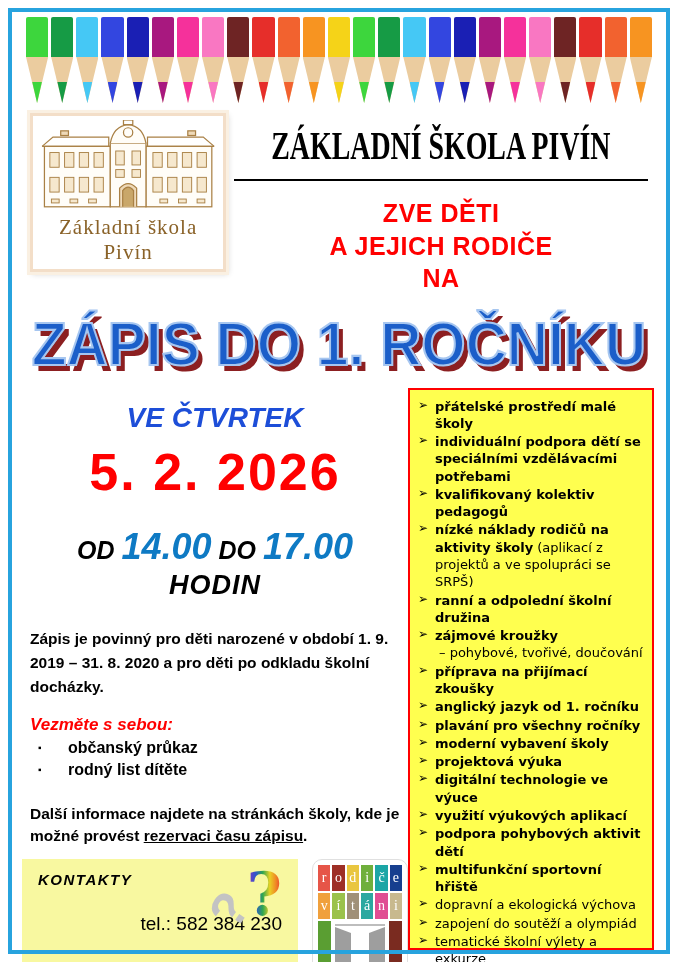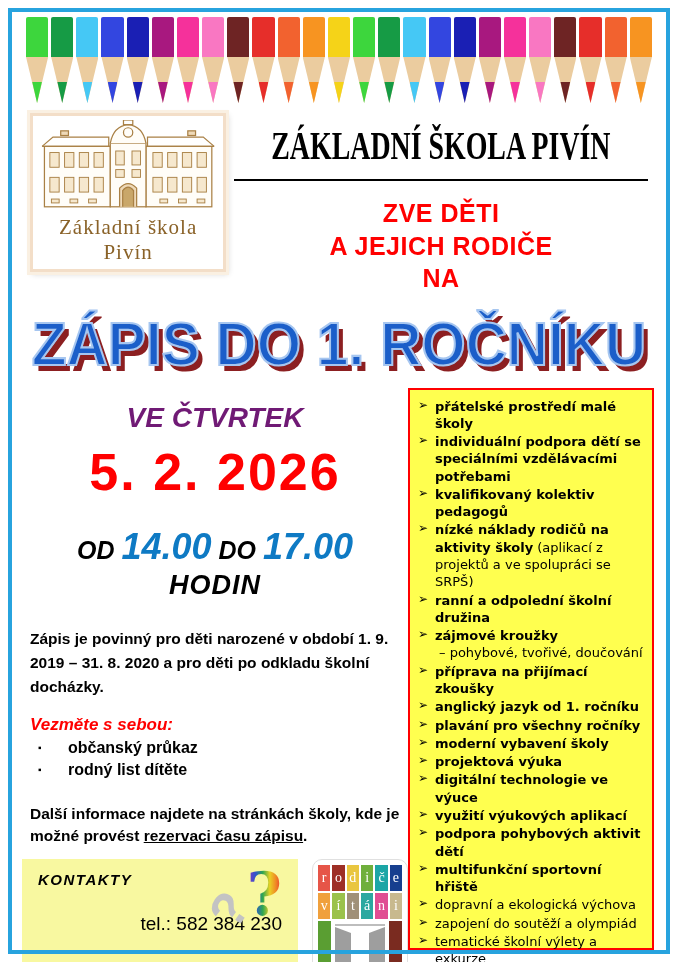--- a/index.html
+++ b/index.html
@@ -33,21 +33,21 @@
   .wordart-wrap { text-align:center; margin-top:13px; height:78px; }
   .wordart {
     display:inline-block; font-size:57px; font-weight:900; white-space:nowrap; letter-spacing:0px;
     color:#1B5EC9; -webkit-text-stroke:2px #A6C6F0;
     text-shadow:5px 5px 0 #8C1F21; transform:scaleY(1.08); transform-origin:top center;
   }
 
   
   .content-row { display:flex; flex:1; margin-top:2px; }
   .left-col { width:394px; text-align:center; }
-  .day { margin-top:26px; color:#701a75; font-weight:bold; font-style:italic; font-size:28px; }
+  .day { margin-top:26px; color:#1d4ed8; font-weight:bold; font-style:italic; font-size:28px; }
   .date { margin-top:8px; color:#FF0000; font-weight:bold; font-size:52px; letter-spacing:2px; }
   .time { margin-top:24px; font-weight:bold; font-style:italic; font-size:25px; color:#000; }
   .time .t { color:#0E7AC4; font-size:36px; }
   .hodin { font-weight:bold; font-style:italic; font-size:27px; margin-top:2px; letter-spacing:1px; }
   .para { text-align:left; font-weight:bold; font-size:15.5px; line-height:1.55; margin:26px 2px 0 8px; color:#000; }
   .bring-title { text-align:left; color:#FF0000; font-weight:bold; font-style:italic; font-size:17px; margin:16px 0 2px 8px; }
   .bring-list { text-align:left; list-style:none; margin:2px 0 0 14px; padding:0; font-weight:bold; font-size:16px; }
   .bring-list li { display:flex; line-height:1.4; }
   .sq-bullet { font-size:10px; width:30px; padding-left:2px; line-height:22px; }
   .more { text-align:left; font-weight:bold; font-size:15.5px; line-height:1.4; margin:22px 2px 0 8px; }

